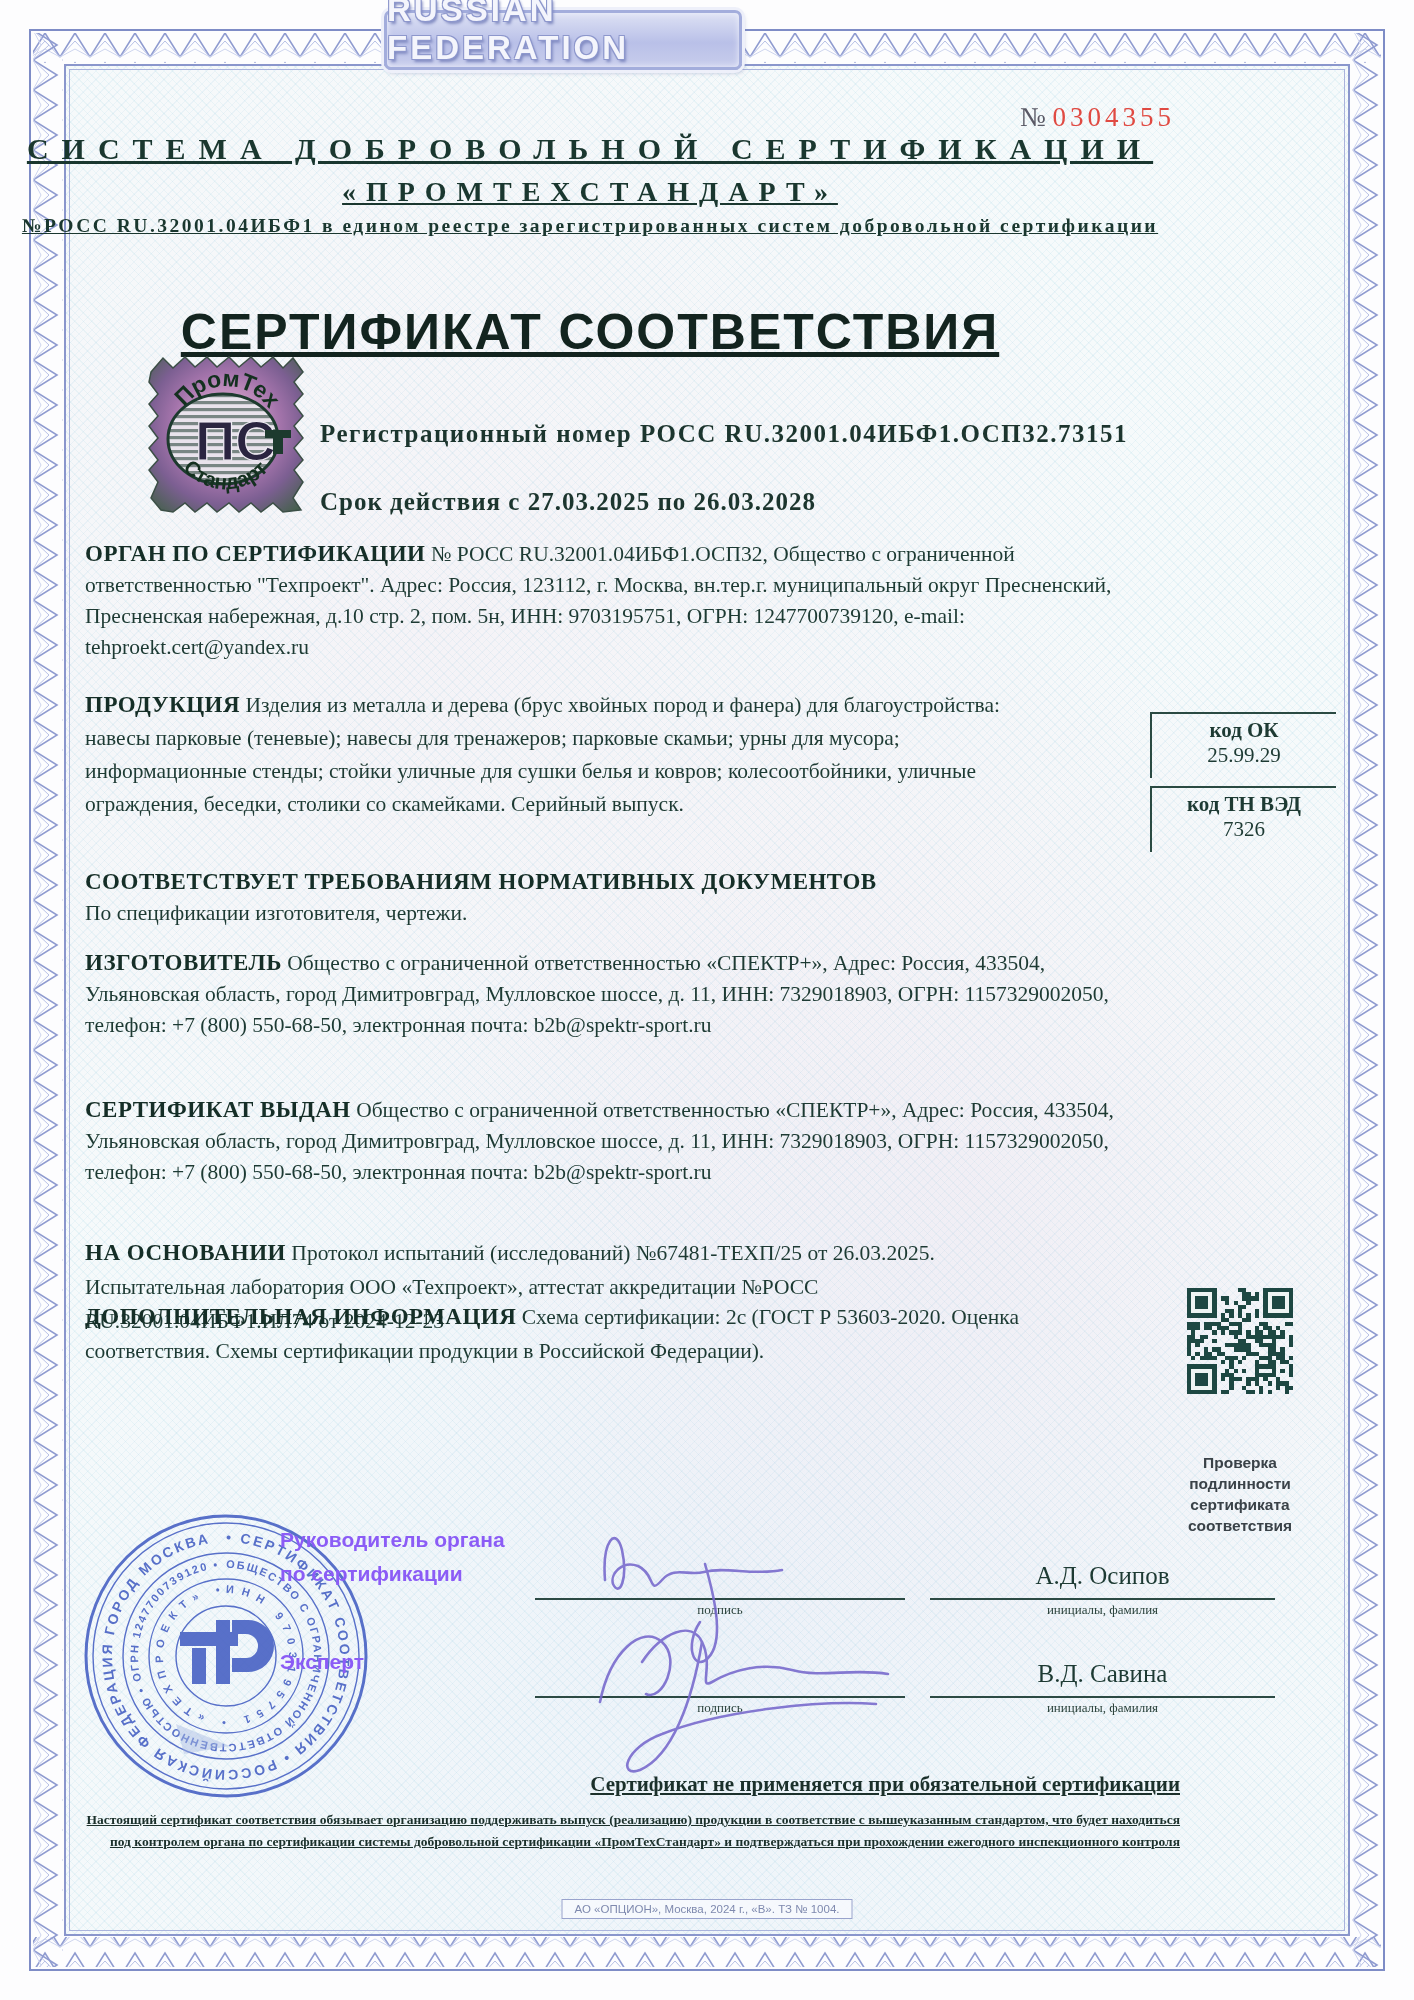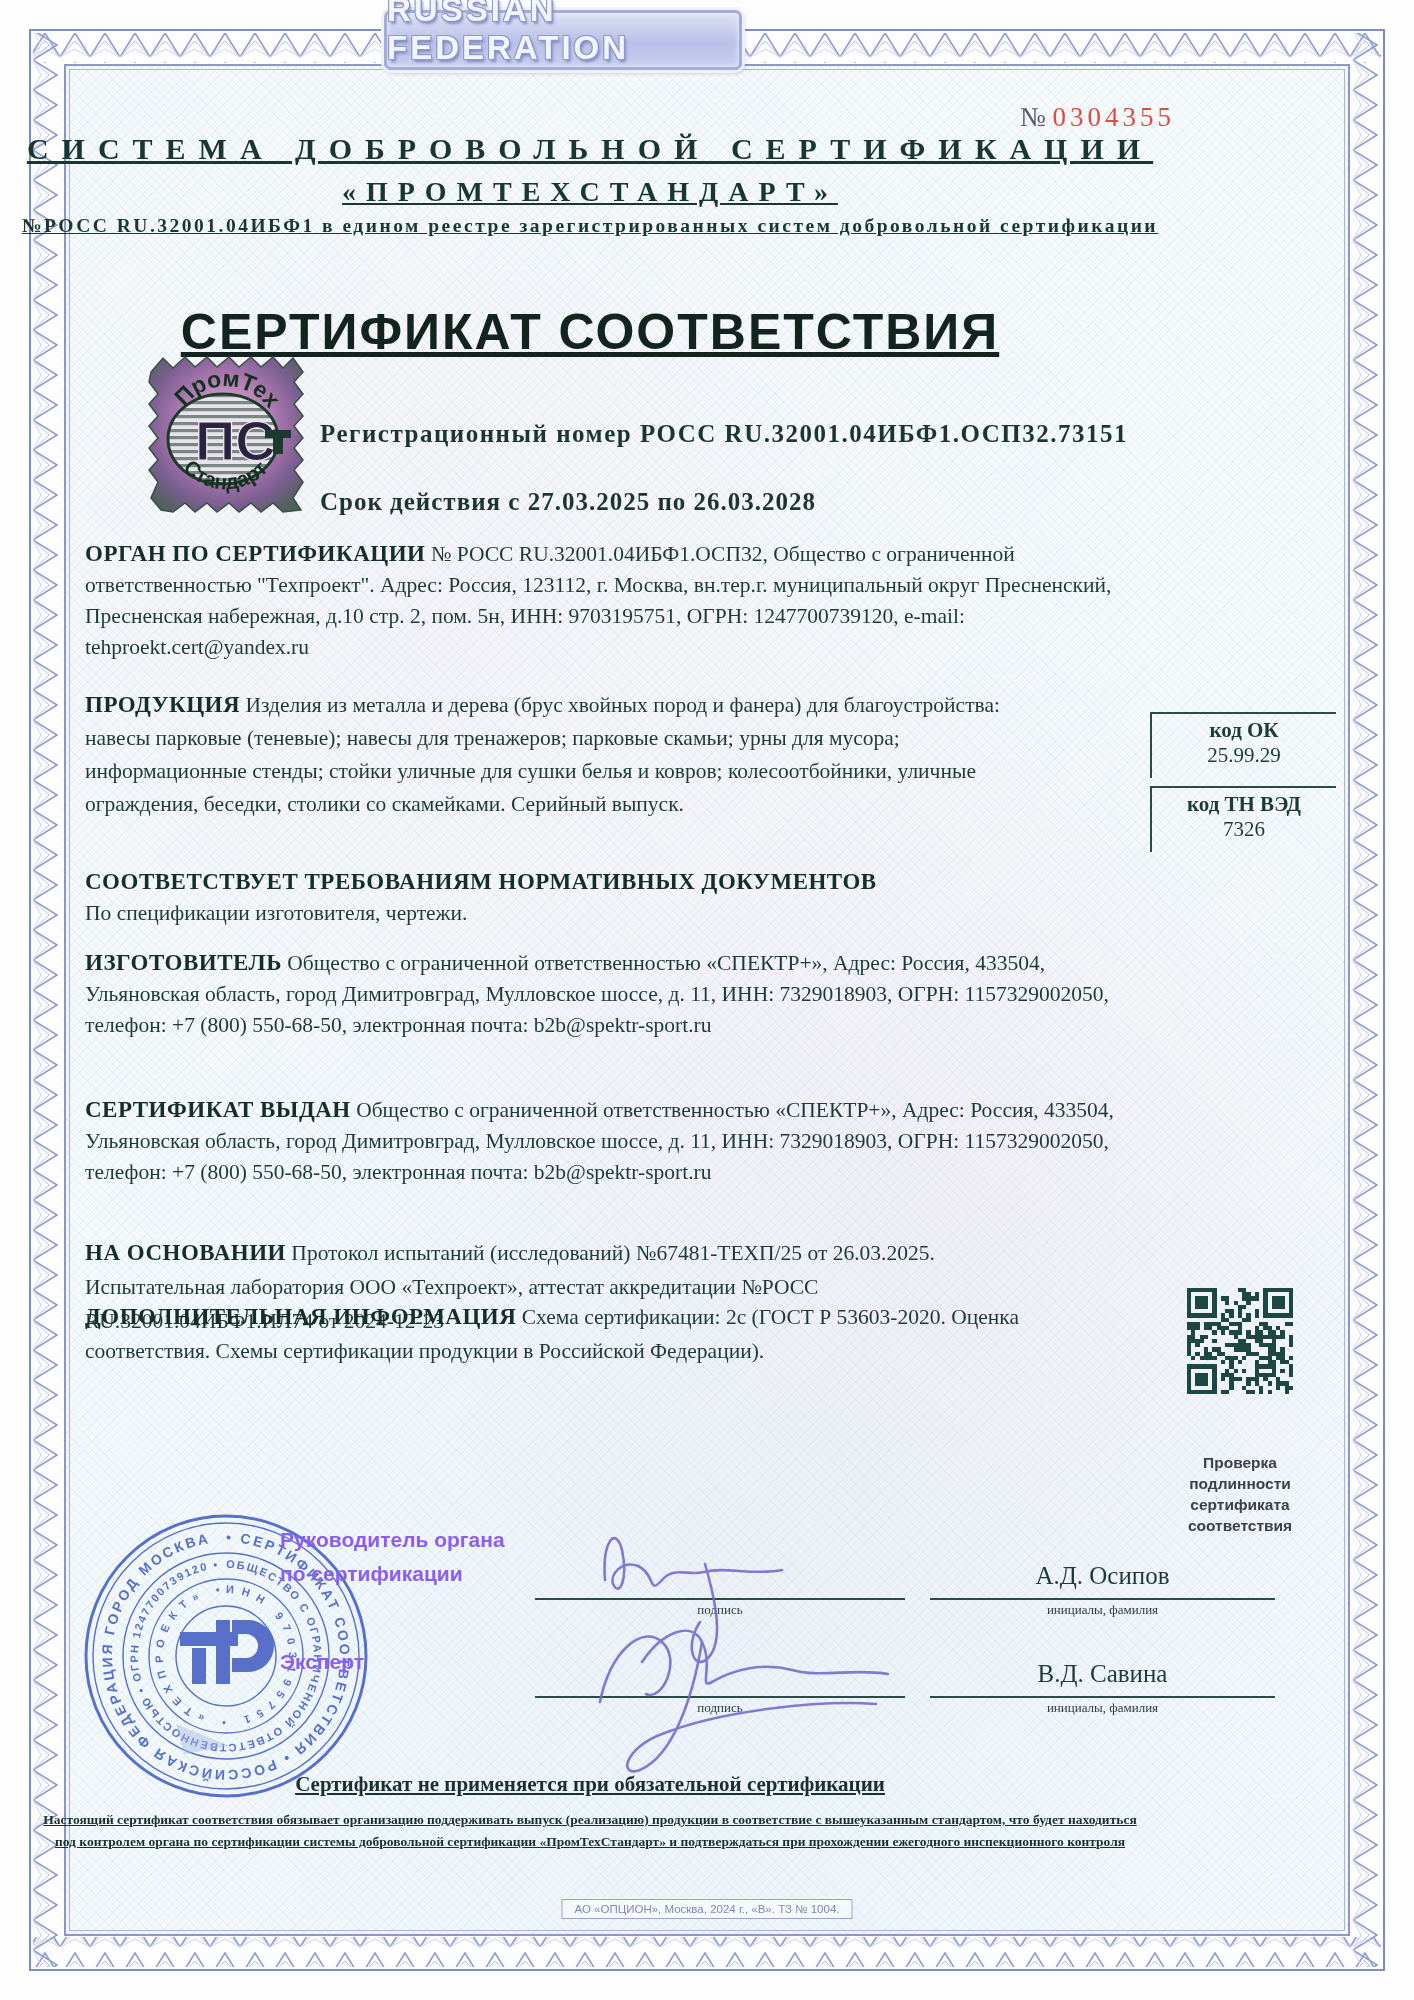--- a/index.html
+++ b/index.html
@@ -41,21 +41,21 @@
     border-left:2px solid #2a4a42;text-align:center;padding:4px 4px 10px 4px;color:#1d3a33;}
   .codebox .lbl{font-weight:bold;font-size:21px;}
   .codebox .val{font-size:21px;}
   .qrcap{position:absolute;left:1163px;top:1404px;width:154px;z-index:2;text-align:center;
     font-family:"Liberation Sans",sans-serif;font-weight:bold;font-size:15.5px;line-height:21px;color:#3a4248;margin-top:48px;}
   .role{position:absolute;left:280px;z-index:6;font-family:"Liberation Sans",sans-serif;
     font-weight:bold;font-size:21px;color:#8b5cf6;}
   .sigline{position:absolute;z-index:6;border-top:2px solid #2c4a44;}
   .sublabel{position:absolute;z-index:6;font-size:13px;color:#2a423b;text-align:center;}
   .signame{position:absolute;z-index:6;font-size:25px;color:#1d3a33;text-align:center;}
-  .footer-line{position:absolute;z-index:2;font-weight:bold;text-align:center;color:#1b302b;}
+  .footer-line{position:absolute;z-index:2;font-weight:bold;text-align:right;color:#1b302b;}
   .printbox{position:absolute;left:50%;top:1899px;transform:translateX(-50%);z-index:3;
     border:1px solid #99a3cc;background:rgba(246,248,253,.92);color:#7e89ae;
     font-family:"Liberation Sans",sans-serif;font-size:11.5px;padding:3px 12px;white-space:nowrap;}
   .logo{position:absolute;left:143px;top:352px;width:166px;height:166px;z-index:2;}
   .stamp{position:absolute;left:80px;top:1510px;width:292px;height:292px;z-index:5;opacity:.92;}
   .sigsvg{position:absolute;left:500px;top:1490px;z-index:7;}
   #qr-wrap{position:absolute;left:1187px;top:1288px;z-index:2;}
 </style>
 </head>
 <body>

